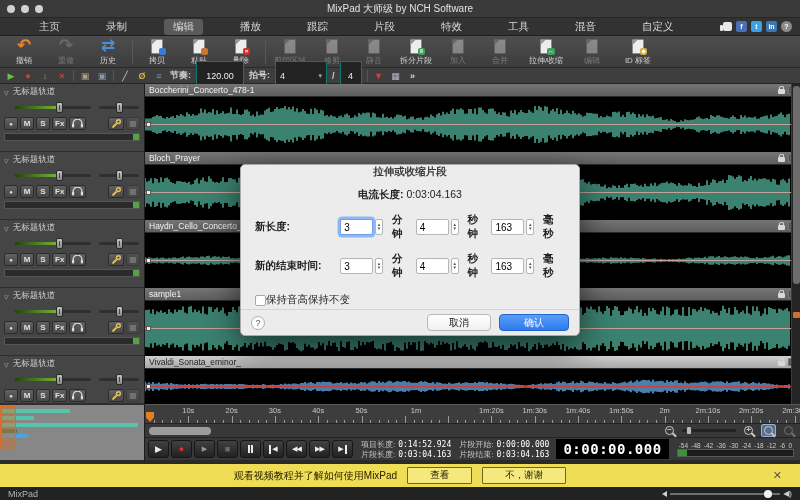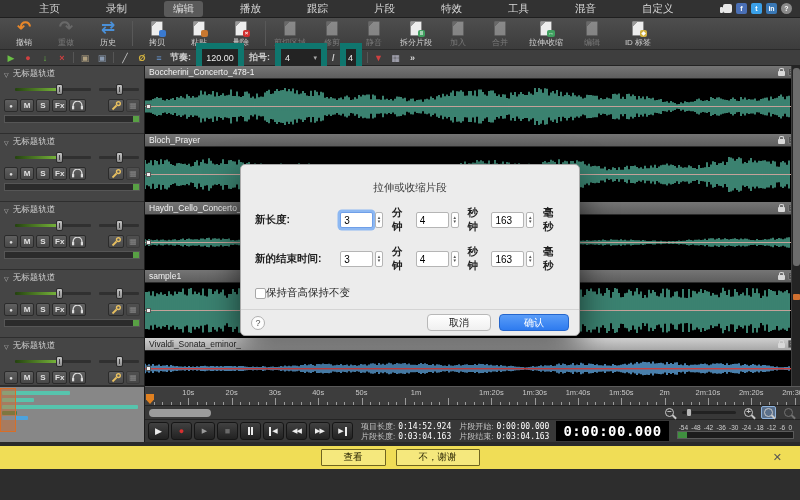--- a/index.html
+++ b/index.html
@@ -36,21 +36,21 @@
   .doc { width:12px; height:15px; background:linear-gradient(135deg,#9a9a9a 0 3px,#ededed 3px); border:1px solid #8a8a8a; border-radius:1px; position:relative; }
   .badge { position:absolute; right:-4px; bottom:-2px; min-width:7px; height:7px; border-radius:2px;
            color:#fff; font-size:6px; line-height:7px; text-align:center; padding:0 1px; font-weight:bold;}
   .tsep { width:1px; background:#2b2b2b; border-right:1px solid #585858; margin:2px 3px; }
 
   
   .toolbar2 { height:16px; background:#3e3e3e; border-bottom:1px solid #242424; display:flex; align-items:center; padding:0 5px; gap:5px; }
   .t2icon { min-width:12px; height:12px; display:flex; align-items:center; justify-content:center; font-size:9px; font-weight:bold;}
   .t2sep { width:1px; height:11px; background:#262626; border-right:1px solid #565656; }
   .t2label { color:#cfcfcf; font-size:9px; font-weight:bold; }
-  .t2field { background:#232323; border:6px solid #0f766e; color:#eee; font-size:9px; height:30px;
+  .t2field { background:#232323; border:1px solid #0f766e; color:#eee; font-size:9px; height:30px;
              display:flex; align-items:center; justify-content:center; gap:3px; padding:0 4px; }
   .t2field .chev { font-size:7px; color:#aaa; }
 
   
   .main { display:flex; height:376px; }
 
   
   .leftpanel { width:145px; background:#3f3f3f; border-right:1px solid #1d1d1d; display:flex; flex-direction:column; }
   .strip { height:68px; padding:2px 4px 0 4px; border-bottom:1px solid #2e2e2e; background:#454545; }
   .strip.short { height:48px; }
@@ -149,21 +149,21 @@
   .vol { margin-left:auto; display:flex; align-items:center; gap:3px; }
   .spk { width:0; height:0; border-top:3px solid transparent; border-bottom:3px solid transparent; border-right:5px solid #cfcfcf; }
   .volline { width:110px; height:2px; background:#6e6e6e; position:relative; }
   .volthumb { position:absolute; right:8px; top:-3px; width:8px; height:8px; border-radius:50%; background:#f2f2f2; }
   .spkr { color:#cfcfcf; font-size:8px; }
 
   
   .dialog { position:absolute; left:240px; top:164px; width:340px; height:172px; background:#ececec;
             border:1px solid #aaa; border-radius:5px; box-shadow:0 12px 34px rgba(0,0,0,.6); z-index:20;
             font-size:10.5px; color:#222; }
-  .dtitle { text-align:center; font-size:10.5px; color:#3c3c3c; padding-top:16px; font-weight:normal;}
+  .dtitle { text-align:center; font-size:10.5px; color:#3c3c3c; padding-top:0; font-weight:bold;}
   .dline { text-align:center; margin-top:9px; }
   .dline b { font-weight:bold; }
   .drow { display:flex; align-items:center; margin:11px 12px 0 14px; }
   .drow .dlabel { width:96px; font-weight:bold; }
   .dgroup { display:flex; align-items:center; margin-right:9px; }
   .dinput { width:33px; height:16px; border:1px solid #b5b5b5; border-radius:2px; background:#fff; font-size:10px;
             padding:0 3px; font-family:"Liberation Sans",sans-serif; }
   .dinput.focused { outline:none; box-shadow:0 0 0 2.5px #8db8f2; border-color:#6f9fe8; }
   .stepper { width:10px; height:16px; background:#fff; border:1px solid #b5b5b5; border-radius:2px; margin-left:2px;
              display:flex; flex-direction:column; align-items:center; justify-content:center; line-height:4px;}
@@ -178,20 +178,28 @@
   .dspace { flex:1; }
   .dbtn { height:17px; border-radius:4px; font-size:10px; display:flex; align-items:center; justify-content:center; }
   .dbtn.cancel { width:64px; background:linear-gradient(#fff,#f0f0f0); border:1px solid #b8b8b8; color:#222; }
   .dbtn.confirm { width:70px; background:linear-gradient(#5a9df8,#2e7bef); border:1px solid #2465cc; color:#fff; }
 </style>
 </head>
 <body>
 
 <div id="app">
 
+  <div class="titlebar">
+    <div class="dots">
+      <div class="dot"></div>
+      <div class="dot"></div>
+      <div class="dot"></div>
+    </div>
+    <div class="wtitle">MixPad 大师级 by NCH Software</div>
+  </div>
 
   <div class="menubar">
     <div id="menu-tabs" style="display:flex;align-items:center;">
         <span class="mtab">主页</span>
         <span class="mtab">录制</span>
         <span class="mtab active">编辑</span>
         <span class="mtab">播放</span>
         <span class="mtab">跟踪</span>
         <span class="mtab">片段</span>
         <span class="mtab">特效</span>
@@ -809,20 +817,24 @@
               <span>0</span>
             </div>
           <div class="mbar"></div>
         </div>
       </div>
     </div>
   </div>
 
   <div class="dialog">
     <div class="dtitle">拉伸或收缩片段</div>
+    <div class="dline">
+      <b>电流长度:</b>
+      <span>0:03:04.163</span>
+    </div>
 
     <div class="drow">
       <span class="dlabel">新长度:</span>
       <span class="dgroup">
         <input class="dinput focused" value="3" style="">
         <span class="stepper">
             <span>▲</span>
             <span>▼</span>
           </span>
         <span class="dunit">分钟</span>
@@ -881,18 +893,29 @@
     <div class="dfooter">
       <span class="helpc">?</span>
       <span class="dspace"></span>
       <span class="dbtn cancel">取消</span>
       <span class="dbtn confirm">确认</span>
     </div>
   </div>
 
   <div class="gapbar"></div>
   <div class="notif">
+    <span class="ntext">观看视频教程并了解如何使用MixPad</span>
     <span class="nbtn">查看</span>
     <span class="nbtn">不，谢谢</span>
     <span class="nclose">✕</span>
   </div>
 
+  <div class="statusbar">
+    <span>MixPad</span>
+    <span class="vol">
+      <span class="spk"></span>
+      <span class="volline">
+          <span class="volthumb"></span>
+        </span>
+      <span class="spkr">◀)</span>
+    </span>
+  </div>
 </div>
 
 </body></html>

